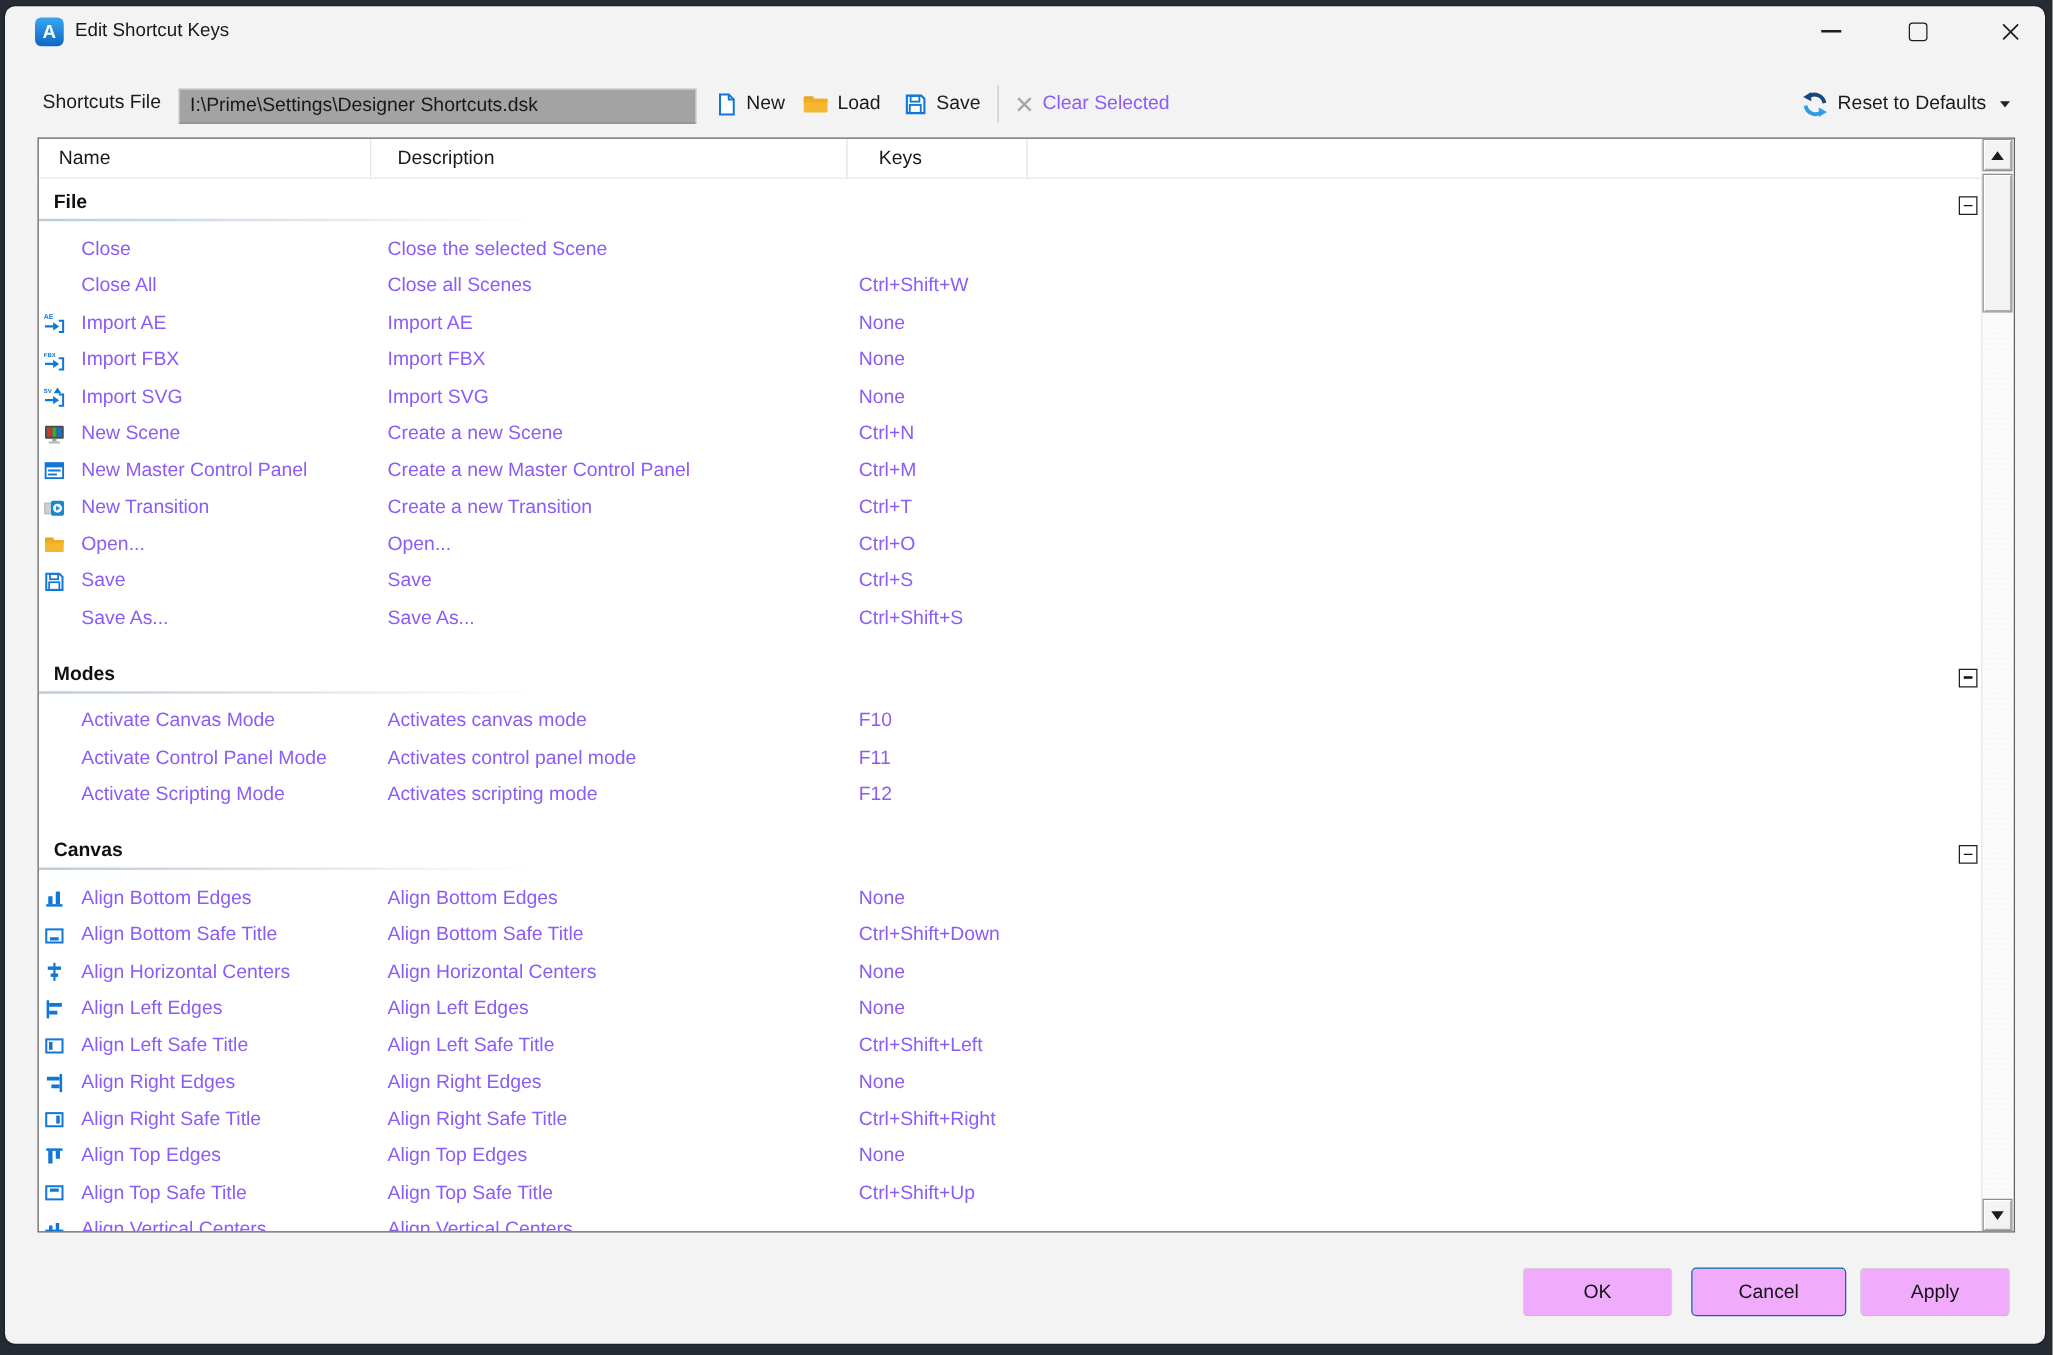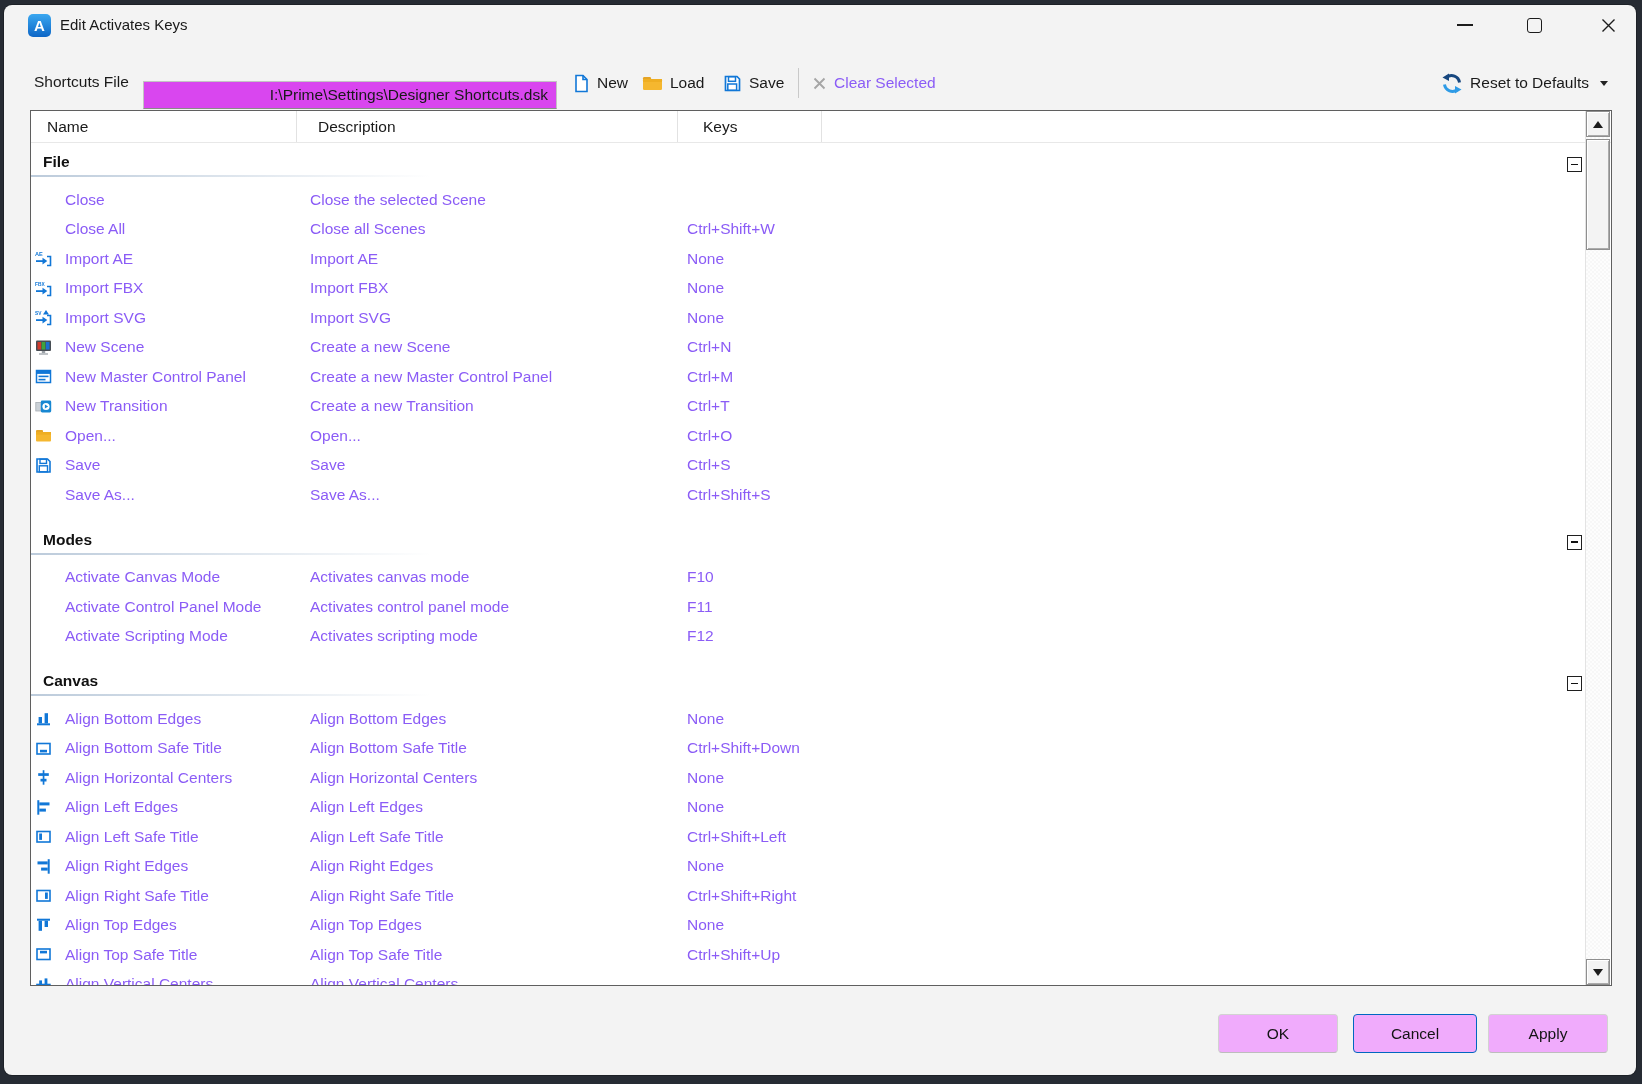--- a/index.html
+++ b/index.html
@@ -23,23 +23,23 @@
     color:#fff;font-weight:bold;font-size:15px;line-height:23px;text-align:center;
   }
   .title-text{position:absolute;left:56px;top:11px;font-size:15px;color:#191919;}
   .win-btn{position:absolute;top:0;width:46px;height:40px;display:flex;align-items:center;justify-content:center;}
   .min-glyph{width:16px;height:2px;background:#1c1c1c;}
   .max-glyph{width:13px;height:13px;border:1.5px solid #1c1c1c;border-radius:3px;}
   
   .toolbar{position:absolute;left:0;top:62px;width:100%;height:34px;font-size:15.5px;}
   .sf-label{position:absolute;left:30px;top:6px;}
   .sf-input{
-    position:absolute;left:139px;top:14px;width:414px;height:28px;
-    background:#d946ef;border:1px solid #c3c3c3;border-bottom-color:#8a8a8a;
-    font-family:inherit;font-size:15.5px;color:#191919;padding:0 8px;box-sizing:border-box;outline:none;text-align:right;
+    position:absolute;left:139px;top:4px;width:414px;height:28px;
+    background:#a3a3a3;border:1px solid #c3c3c3;border-bottom-color:#8a8a8a;
+    font-family:inherit;font-size:15.5px;color:#191919;padding:0 8px;box-sizing:border-box;outline:none;
   }
   .tb-btn{position:absolute;top:1px;height:30px;display:flex;align-items:center;gap:7px;cursor:default;}
   .tb-btn svg{display:block;}
   .tb-sep{position:absolute;left:794px;top:1px;width:1px;height:30px;background:#c9c9c9;}
   .tb-disabled{color:#8b5cf6;}
   .caret-down{width:0;height:0;border-left:4.5px solid transparent;border-right:4.5px solid transparent;border-top:5px solid #222;margin-left:4px;}
   
   .table{
     position:absolute;left:26px;top:105px;width:1582px;height:876px;
     background:#fff;border:1px solid #5f5f5f;box-sizing:border-box;overflow:hidden;
@@ -93,21 +93,21 @@
   .btn-cancel{left:1349px;width:124px;border:1.5px solid #0067c0;}
   .btn-apply{left:1484px;width:120px;border-bottom-color:#bdbdbd;}
 </style>
 </head>
 <body>
 
 <div class="window">
 
   <div class="titlebar">
     <div class="app-icon">A</div>
-    <div class="title-text">Edit Activates Keys</div>
+    <div class="title-text">Edit Shortcut Keys</div>
     <div class="win-btn" style="left:1438px;">
         <div class="min-glyph"></div>
       </div>
     <div class="win-btn" style="left:1507px;">
         <div class="max-glyph"></div>
       </div>
     <div class="win-btn" style="left:1581px;">
       <svg width="15" height="15" viewBox="0 0 15 15">
         <path d="M1.5 1.5 L13.5 13.5 M13.5 1.5 L1.5 13.5" stroke="#1c1c1c" stroke-width="1.4"></path>
       </svg>

